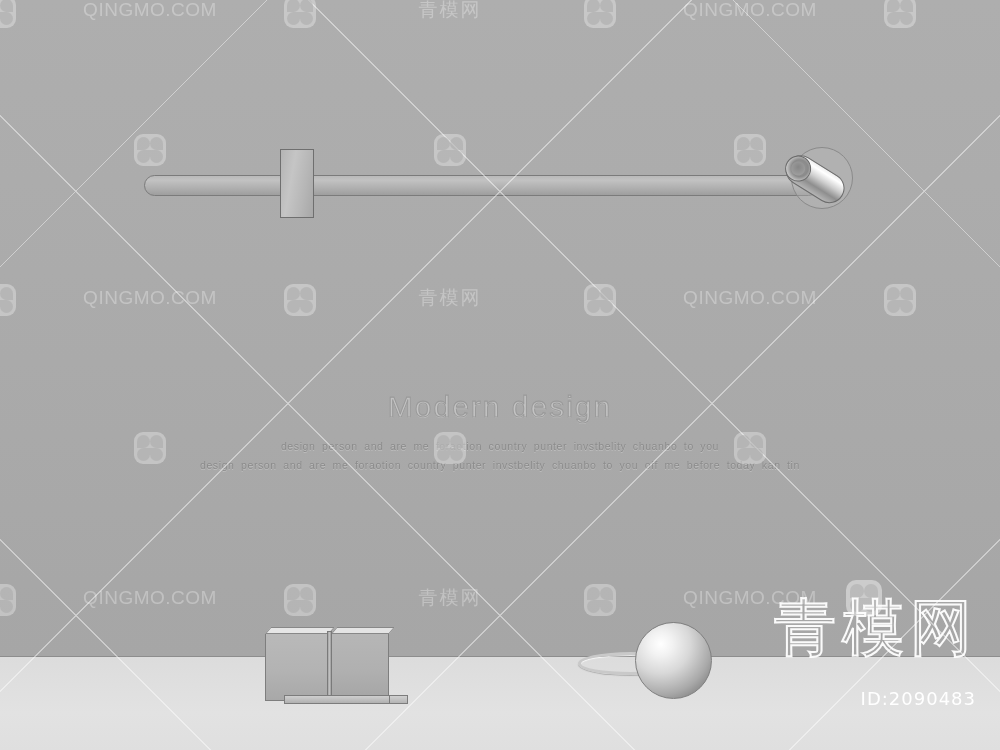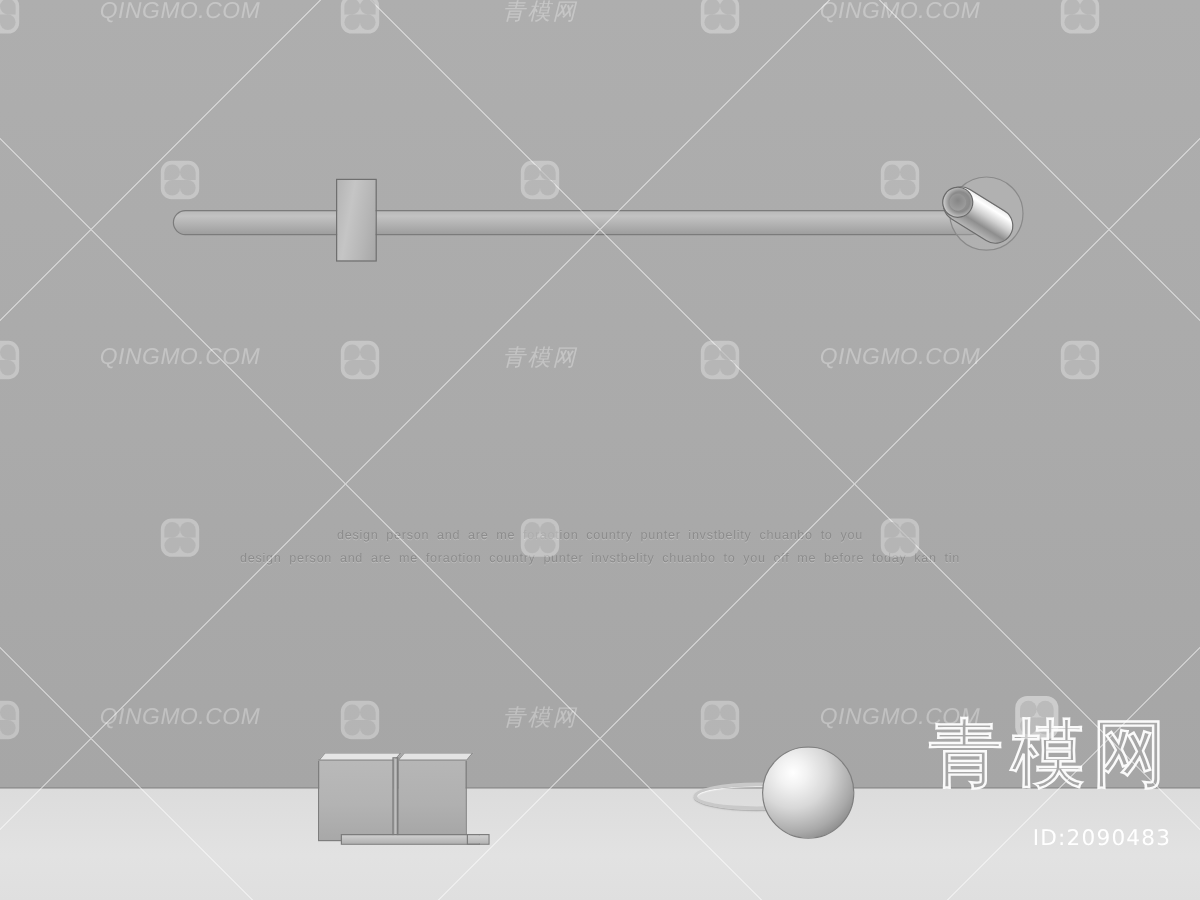--- a/index.html
+++ b/index.html
@@ -153,21 +153,21 @@
 
   
   .diag-layer{
     position:absolute;inset:0;
     pointer-events:none;
     opacity:.5;
     background-image:
       repeating-linear-gradient(45deg,rgba(255,255,255,0) 0 148px,rgba(255,255,255,.85) 148px 149.2px,rgba(255,255,255,0) 149.2px 300px),
       repeating-linear-gradient(-45deg,rgba(255,255,255,0) 0 148px,rgba(255,255,255,.85) 148px 149.2px,rgba(255,255,255,0) 149.2px 300px);
   }
-  .wm-layer{position:absolute;inset:0;pointer-events:none;font-style:italic;}
+  .wm-layer{position:absolute;inset:0;pointer-events:none;}
   .wm{
     position:absolute;
     color:rgba(255,255,255,.30);
     font-size:19px;letter-spacing:.5px;white-space:nowrap;
     transform:translate(-50%,-50%);
     font-family:"Liberation Sans","DejaVu Sans",sans-serif;
   }
   .wm.cn{font-size:19px;letter-spacing:2px;}
   .wm-logo{
     position:absolute;width:32px;height:32px;border-radius:9px;
@@ -218,20 +218,21 @@
 
   <div class="rail-wrap">
     <div class="rail-bar"></div>
     <div class="rail-bracket"></div>
     <div class="rail-disc"></div>
     <div class="rail-tube">
       <div class="rail-tube-mouth"></div>
     </div>
   </div>
 
+  <div class="headline">Modern design</div>
   <div class="subline l1">design  person  and  are  me foraotion country punter invstbelity chuanbo to you</div>
   <div class="subline l2">design  person  and  are  me foraotion country punter invstbelity chuanbo to you off  me  before today kan tin</div>
 
   <div class="box-group">
     <div class="box-a"></div>
     <div class="box-a-top"></div>
     <div class="box-b"></div>
     <div class="box-b-top"></div>
     <div class="box-divider"></div>
     <div class="box-base"></div>

